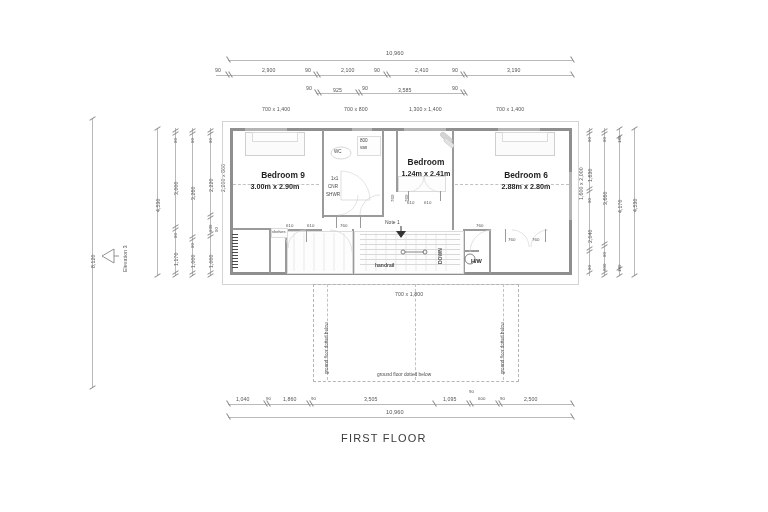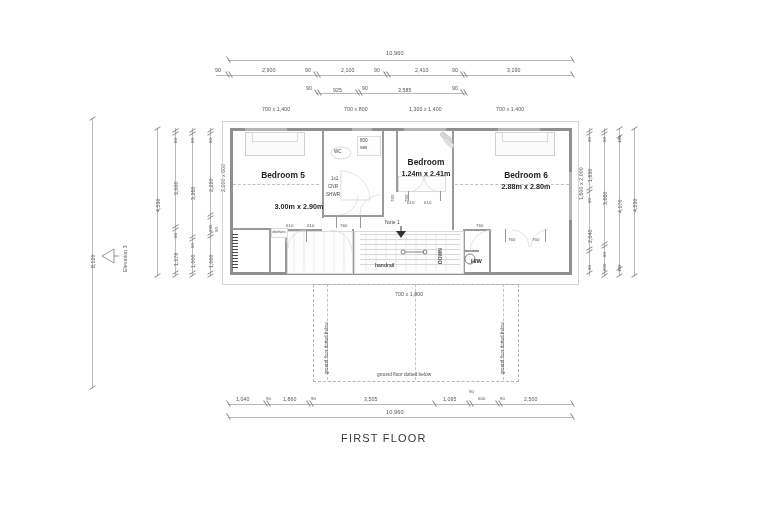--- a/index.html
+++ b/index.html
@@ -373,22 +373,22 @@
     <div class="thin" style="left:408px;top:191px;width:1px;height:10px;"></div>
     <div class="thin" style="left:440px;top:191px;width:1px;height:10px;"></div>
     <div class="thin" style="left:505px;top:229px;width:1px;height:13px;"></div>
     <div class="thin" style="left:545px;top:229px;width:1px;height:13px;"></div>
 
     <div class="furn2" style="left:271px;top:228px;width:15px;height:8px;"></div>
 
     <div class="dashline" style="left:233px;top:184px;width:86px;"></div>
     <div class="dashline" style="left:455px;top:184px;width:114px;"></div>
 
-    <div class="room-name" style="left:241px;top:170px;width:84px;">Bedroom 5</div>
-    <div class="room-size" style="left:252px;top:182px;width:94px;margin-top:20px;">3.00m x 2.90m</div>
+    <div class="room-name" style="left:241px;top:170px;width:84px;">Bedroom 9</div>
+    <div class="room-size" style="left:228px;top:182px;width:94px;">3.00m x 2.90m</div>
 
     <div class="room-name" style="left:391px;top:157px;width:70px;">Bedroom</div>
     <div class="room-size" style="left:381px;top:169px;width:90px;">1.24m x 2.41m</div>
 
     <div class="room-name" style="left:483px;top:170px;width:86px;">Bedroom 6</div>
     <div class="room-size" style="left:479px;top:182px;width:94px;">2.88m x 2.80m</div>
 
     <div class="lbl" style="left:334px;top:149px;">WC</div>
     <div class="lbl" style="left:360px;top:138px;">800</div>
     <div class="lbl" style="left:360px;top:145px;">van</div>

